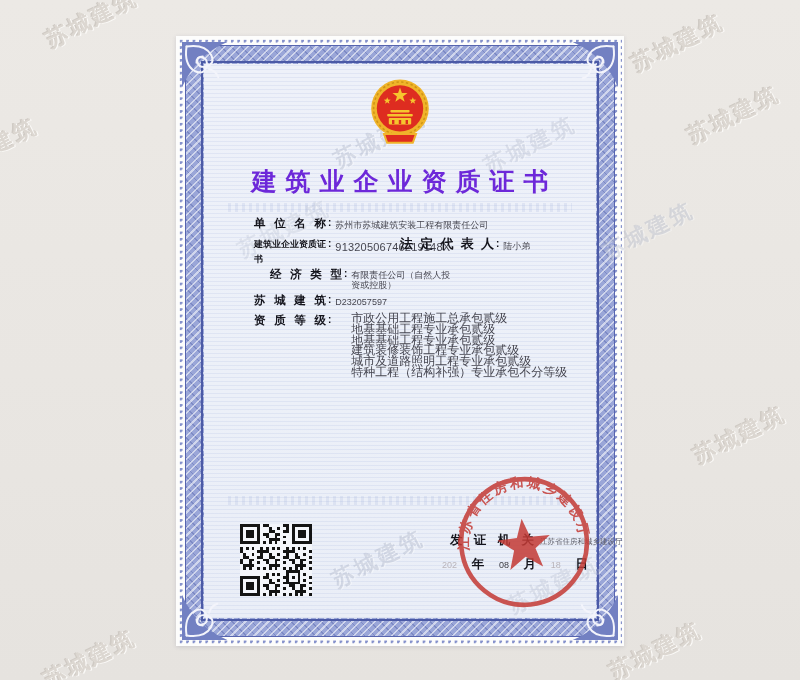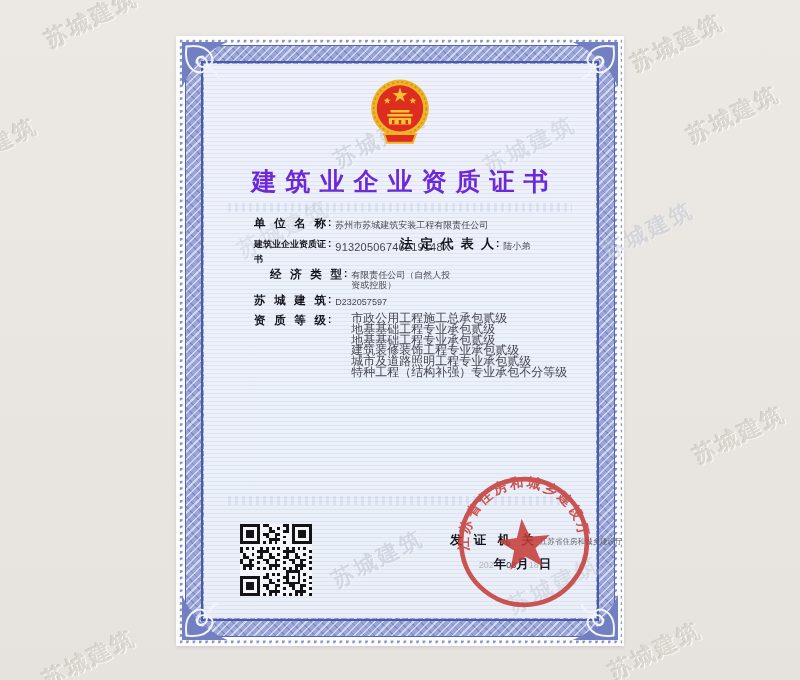--- a/index.html
+++ b/index.html
@@ -63,21 +63,21 @@
   .grades{display:inline-block;vertical-align:top;}
   .grades div{font-size:12px;line-height:10.8px;color:#45454f;margin-left:16px;}
   
   .qr{position:absolute;left:36px;top:460px;width:72px;height:72px;z-index:2;}
   .issuer-label{position:absolute;left:246px;top:468px;z-index:2;
         width:84px;font-weight:bold;font-size:12.5px;color:#14141c;
         text-align:justify;text-align-last:justify;}
   .issuer-value{position:absolute;left:336px;top:473px;z-index:2;
         font-size:7.5px;color:#5c5c66;white-space:nowrap;}
   .dateline{position:absolute;left:238px;top:492px;width:146px;z-index:2;
-        display:flex;justify-content:center;align-items:baseline;}
+        display:flex;justify-content:space-between;align-items:baseline;}
   .du{font-weight:bold;font-size:12.5px;color:#14141c;}
   .dn{font-size:9px;color:#3a3a42;}
   .dn.faint{color:rgba(105,85,85,.38);}
   .stamp{position:absolute;left:244px;top:402px;width:152px;height:152px;z-index:3;opacity:.85;}
 </style>
 </head>
 <body>
 
 <div class="cert">
   <div class="bead"></div>

